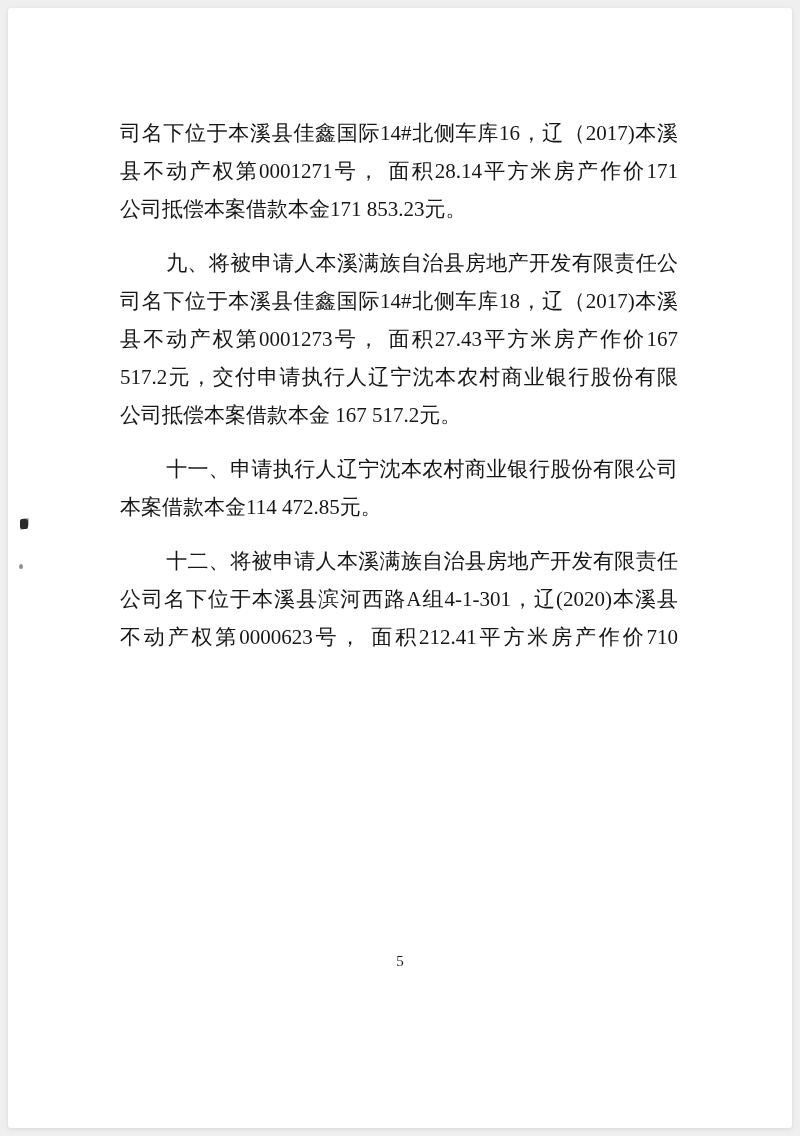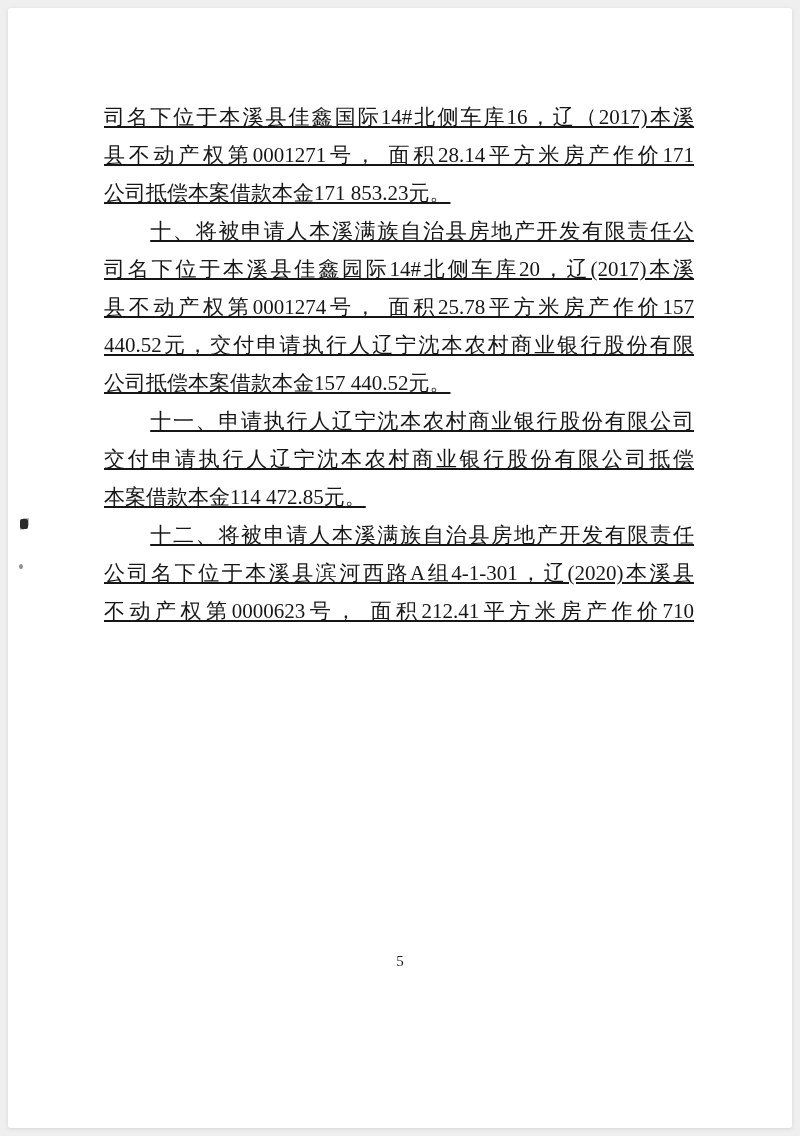--- a/index.html
+++ b/index.html
@@ -19,21 +19,21 @@
     box-shadow: 0 1px 4px rgba(0,0,0,0.10);
   }
   .doc-body {
     position: absolute;
     left: 96px; top: 90px;
     width: 590px;
     color: #161616;
     font-size: 21px;
     line-height: 38px;
   }
-  .paragraph { margin: 0; text-decoration: underline; }
+  .paragraph { margin: 16px; }
   .line {
     width: 100%;
     text-align: justify;
     text-align-last: justify;
     white-space: normal;
   }
   .line.last {
     text-align: right;
     text-align-last: left;
   }
@@ -68,32 +68,31 @@
 <div class="paper">
 
   <div class="doc-body">
 
     <div class="paragraph">
       <div class="line">司名下位于本溪县佳鑫国际14#北侧车库16，辽（2017)本溪</div>
       <div class="line">县不动产权第0001271号， 面积28.14平方米房产作价171</div>
       <div class="line last">公司抵偿本案借款本金171 853.23元。</div>
     </div>
 
+    <div class="paragraph">
+      <div class="line indent">九、将被申请人本溪满族自治县房地产开发有限责任公</div>
+      <div class="line">司名下位于本溪县佳鑫国际14#北侧车库18，辽（2017)本溪</div>
+      <div class="line">县不动产权第0001273号， 面积27.43平方米房产作价167</div>
+      <div class="line">517.2元，交付申请执行人辽宁沈本农村商业银行股份有限</div>
+      <div class="line last">公司抵偿本案借款本金 167 517.2元。</div>
+    </div>
 
-    <div class="paragraph">
-      <div class="line indent">十、将被申请人本溪满族自治县房地产开发有限责任公</div>
-      <div class="line">司名下位于本溪县佳鑫园际14#北侧车库20，辽(2017)本溪</div>
-      <div class="line">县不动产权第0001274号， 面积25.78平方米房产作价157</div>
-      <div class="line">440.52元，交付申请执行人辽宁沈本农村商业银行股份有限</div>
-      <div class="line last">公司抵偿本案借款本金157 440.52元。</div>
-    </div>
 
     <div class="paragraph">
       <div class="line indent">十一、申请执行人辽宁沈本农村商业银行股份有限公司</div>
-      <div class="line">交付申请执行人辽宁沈本农村商业银行股份有限公司抵偿</div>
       <div class="line last">本案借款本金114 472.85元。</div>
     </div>
 
     <div class="paragraph">
       <div class="line indent">十二、将被申请人本溪满族自治县房地产开发有限责任</div>
       <div class="line">公司名下位于本溪县滨河西路A组4-1-301，辽(2020)本溪县</div>
       <div class="line">不动产权第0000623号， 面积212.41平方米房产作价710</div>
     </div>
 
   </div>

